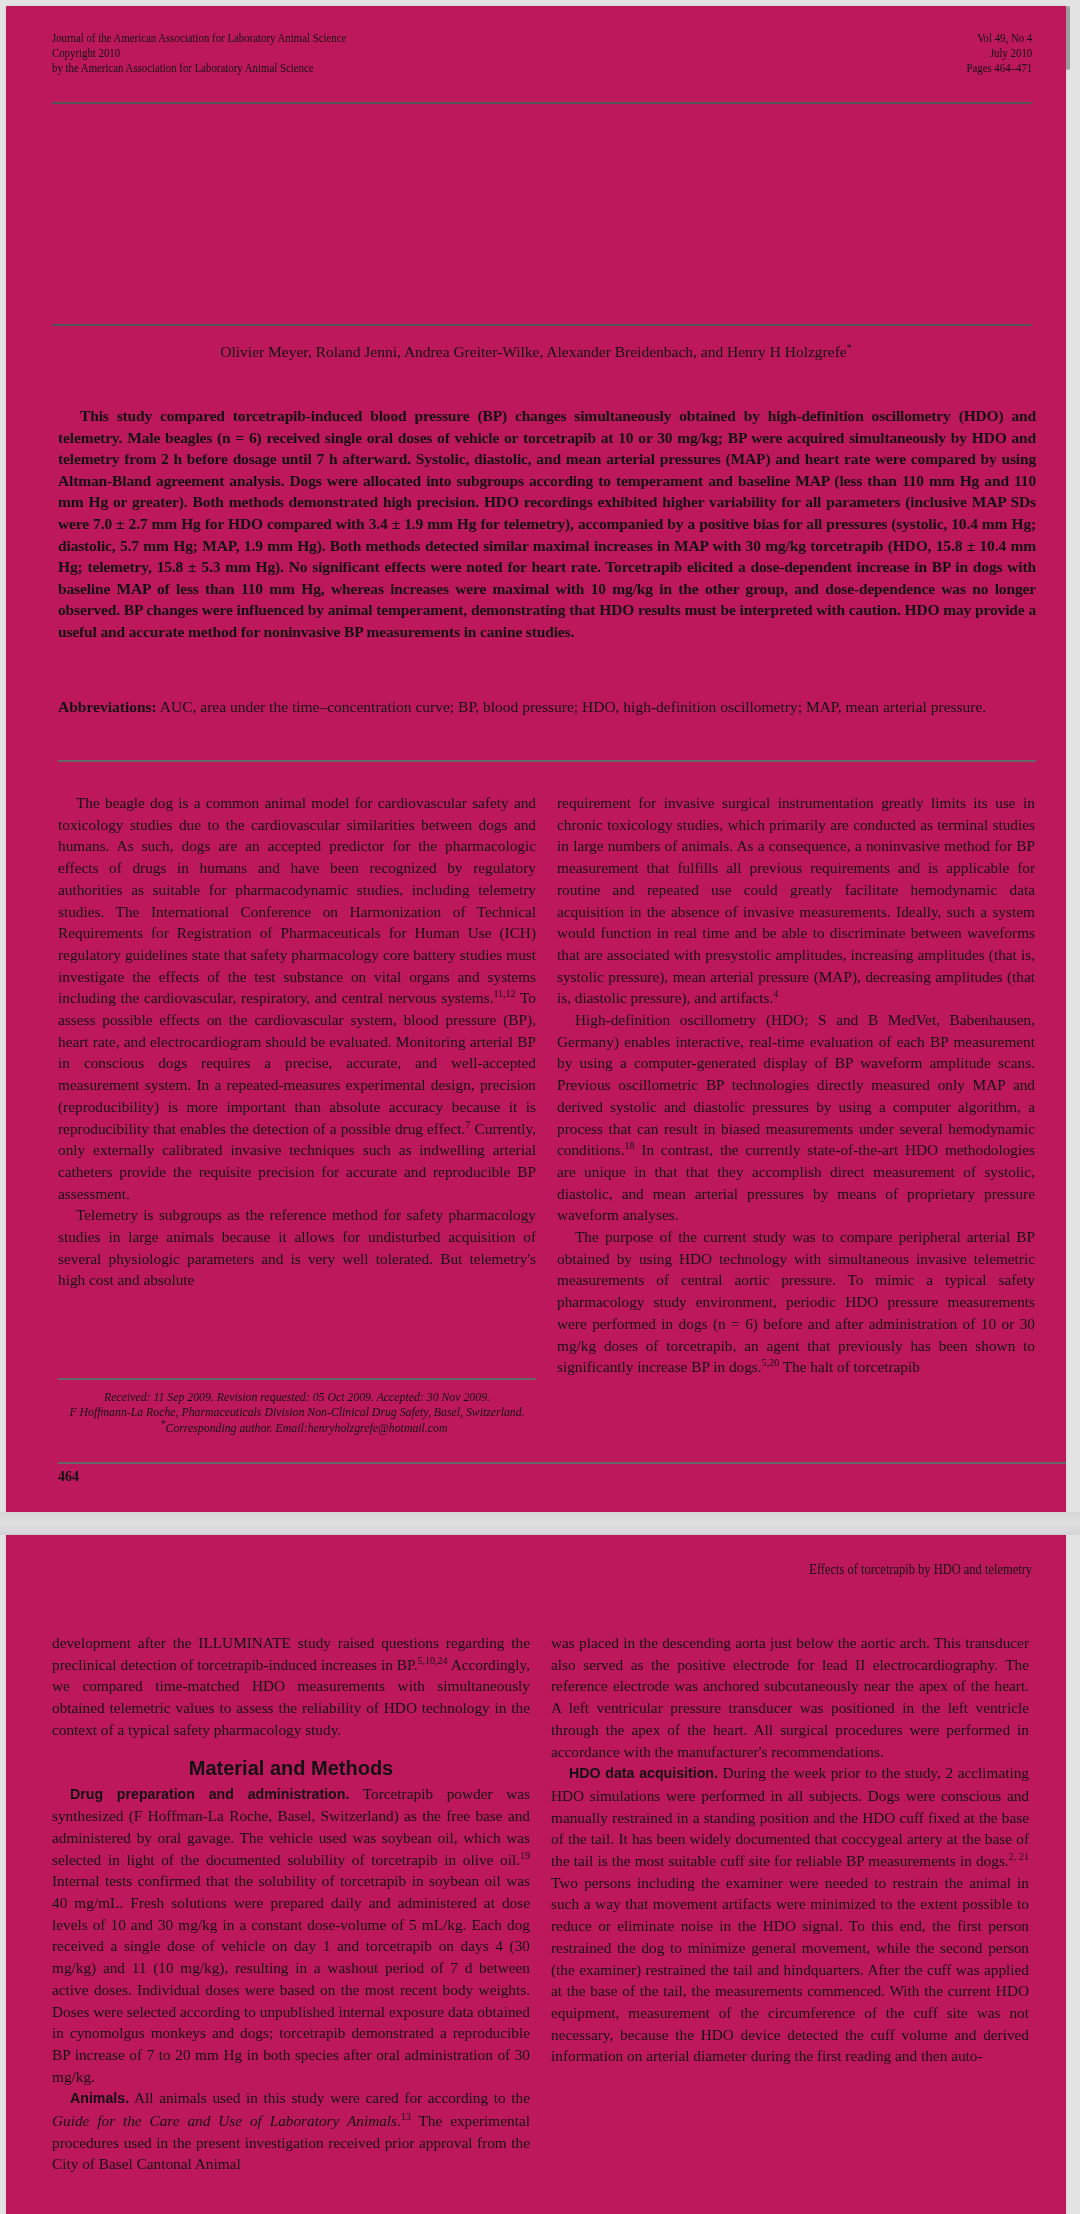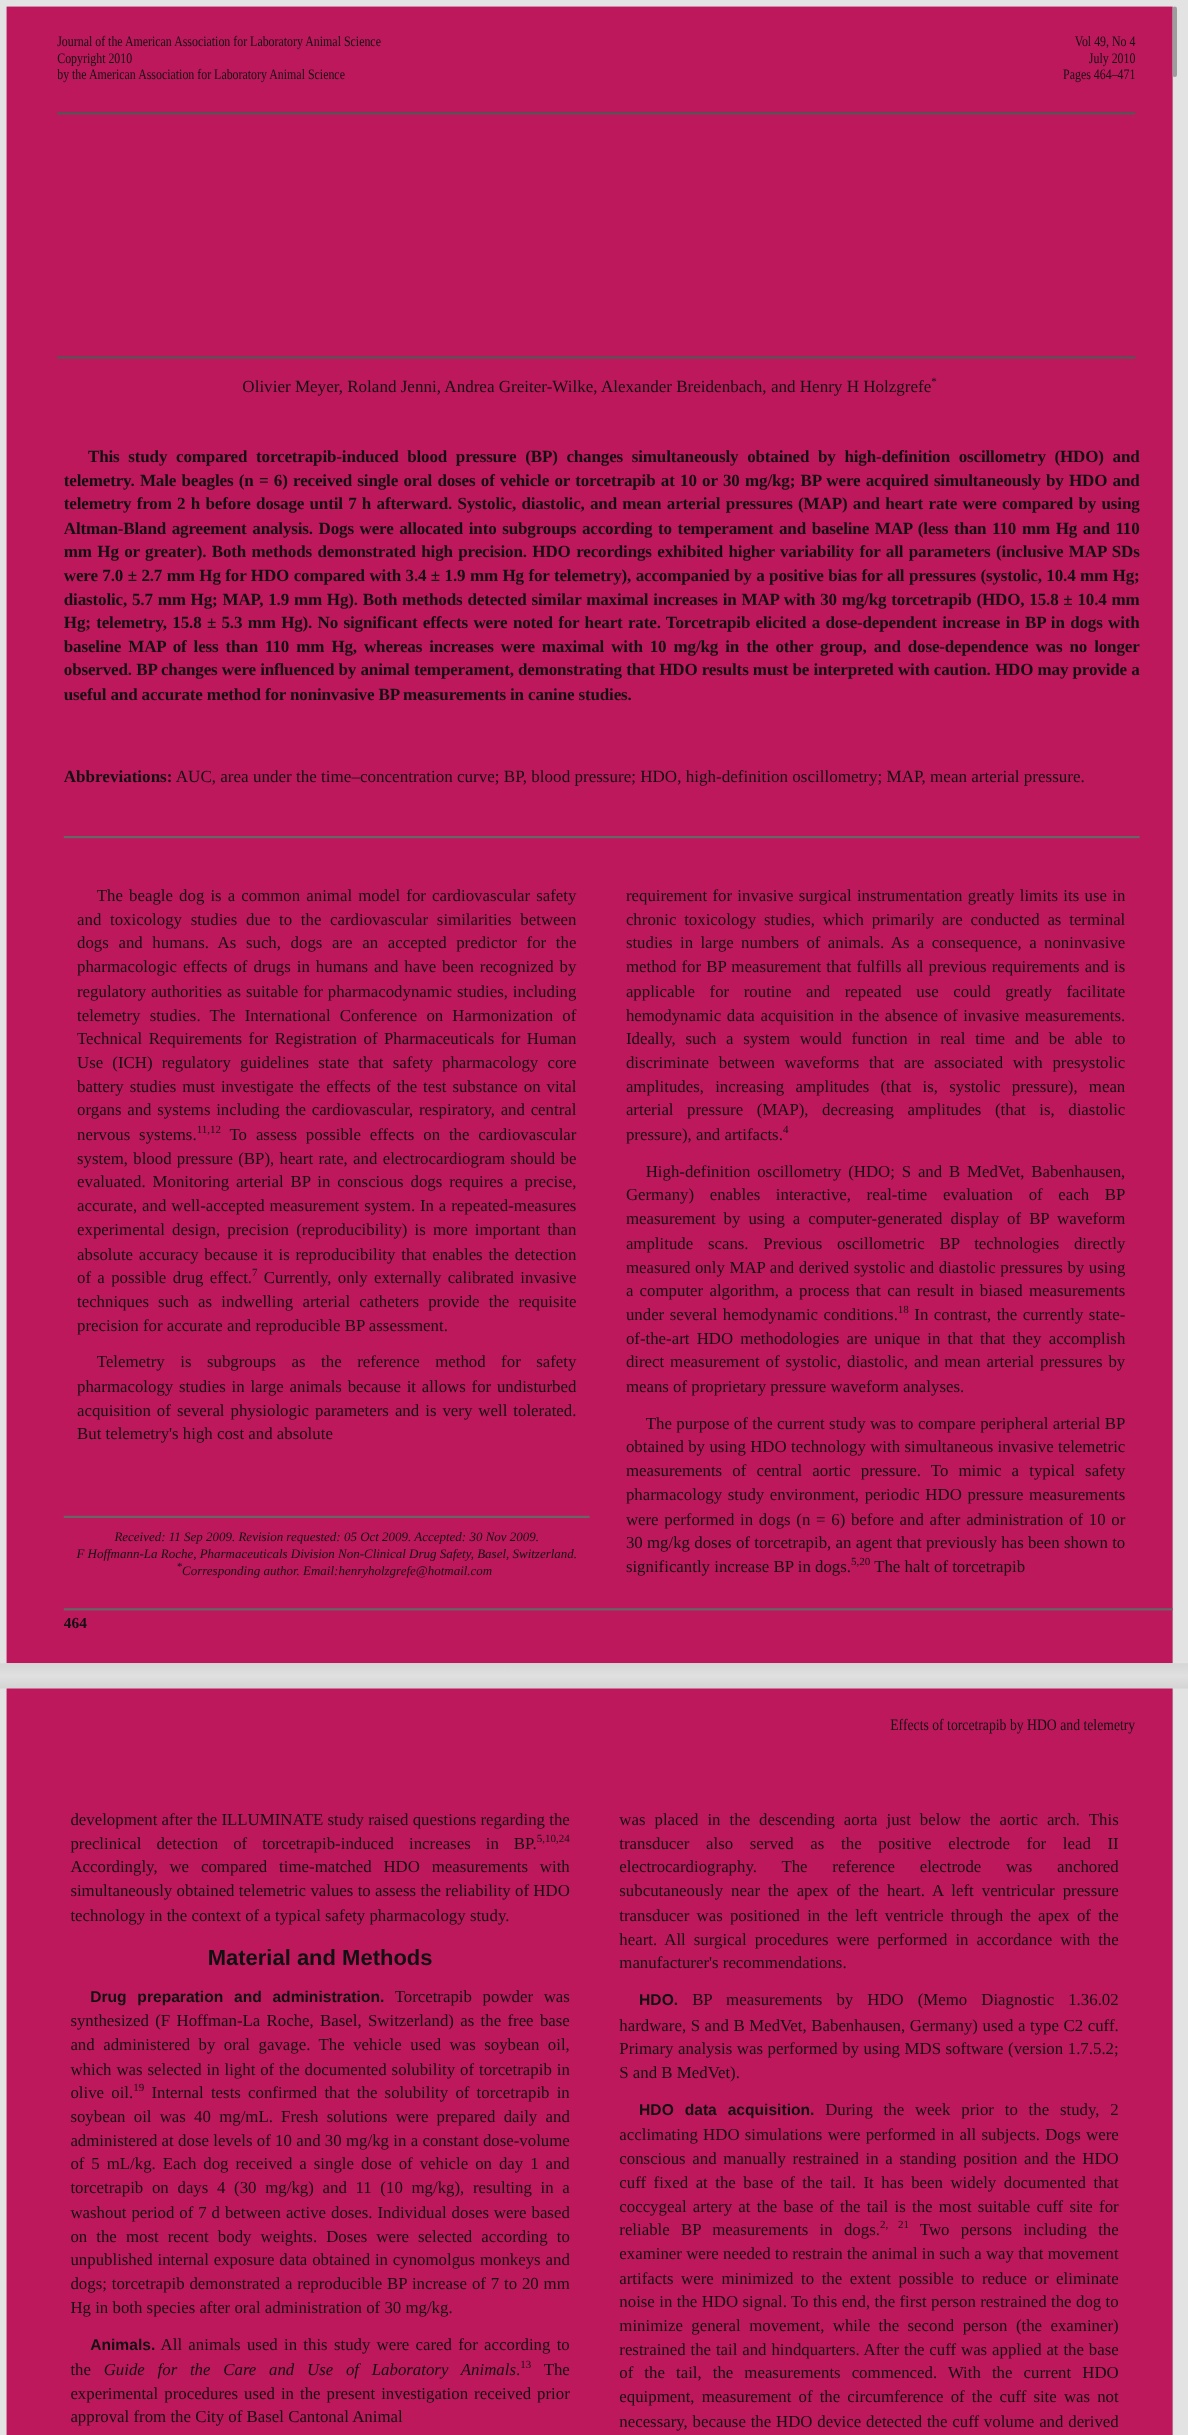--- a/index.html
+++ b/index.html
@@ -40,21 +40,21 @@
     position: absolute; left: 52px; width: 978px; top: 399px;
     font-size: 15.5px; line-height: 21.6px; font-weight: bold; text-align: justify;
     text-indent: 22px; letter-spacing: -0.15px;
   }
   .abbrev {
     position: absolute; left: 52px; width: 978px; top: 690px;
     font-size: 15.5px; line-height: 21.5px; text-align: justify;
   }
   .abbrev b { font-weight: bold; }
   .col { position: absolute; font-size: 15.3px; line-height: 21.7px; text-align: justify; }
-  .col p { margin: 12px; text-indent: 18px; }
+  .col p { margin: 0; text-indent: 18px; }
   .col p.noindent { text-indent: 0; }
   sup { font-size: 10px; line-height: 0; }
   .footnote { position: absolute; left: 52px; width: 478px; top: 1384px; font-size: 11.8px; line-height: 15.4px; font-style: italic; }
   .footnote p { margin: 0; text-align: center; }
   .pagenum { position: absolute; left: 52px; top: 1463px; font-weight: bold; font-size: 14px; }
   .running-head { position: absolute; right: 34px; top: 1560px; font-size: 14.5px; transform: scaleX(0.86); transform-origin: right top; white-space: nowrap; }
   .section-head {
     text-align: center; font-weight: bold; font-size: 20px; line-height: 26px;
     font-family: "Liberation Sans", "DejaVu Sans", sans-serif; margin: 14px 0 2px 0; text-indent: 0;
   }
@@ -123,19 +123,18 @@
 
     <div class="col" style="left:46px; width:478px; top:97px;">
       <p class="noindent"><span>development after the ILLUMINATE study raised questions regarding the preclinical detection of torcetrapib-induced increases in BP.</span><sup>5,10,24</sup><span> Accordingly, we compared time-matched HDO measurements with simultaneously obtained telemetric values to assess the reliability of HDO technology in the context of a typical safety pharmacology study.</span></p>
       <div class="section-head">Material and Methods</div>
       <p><span class="runin">Drug preparation and administration.</span><span> Torcetrapib powder was synthesized (F Hoffman-La Roche, Basel, Switzerland) as the free base and administered by oral gavage. The vehicle used was soybean oil, which was selected in light of the documented solubility of torcetrapib in olive oil.</span><sup>19</sup><span> Internal tests confirmed that the solubility of torcetrapib in soybean oil was 40 mg/mL. Fresh solutions were prepared daily and administered at dose levels of 10 and 30 mg/kg in a constant dose-volume of 5 mL/kg. Each dog received a single dose of vehicle on day 1 and torcetrapib on days 4 (30 mg/kg) and 11 (10 mg/kg), resulting in a washout period of 7 d between active doses. Individual doses were based on the most recent body weights. Doses were selected according to unpublished internal exposure data obtained in cynomolgus monkeys and dogs; torcetrapib demonstrated a reproducible BP increase of 7 to 20 mm Hg in both species after oral administration of 30 mg/kg.</span></p>
       <p><span class="runin">Animals.</span><span> All animals used in this study were cared for according to the </span><i>Guide for the Care and Use of Laboratory Animals</i>.<sup>13</sup><span> The experimental procedures used in the present investigation received prior approval from the City of Basel Cantonal Animal</span></p>
     </div>
 
     <div class="col" style="left:545px; width:478px; top:97px;">
       <p class="noindent"><span>was placed in the descending aorta just below the aortic arch. This transducer also served as the positive electrode for lead II electrocardiography. The reference electrode was anchored subcutaneously near the apex of the heart. A left ventricular pressure transducer was positioned in the left ventricle through the apex of the heart. All surgical procedures were performed in accordance with the manufacturer's recommendations.</span></p>
-      <p><span class="runin">HDO.</span><span> BP measurements by HDO (Memo Diagnostic 1.36.02 hardware, S and B MedVet, Babenhausen, Germany) used a type C2 cuff. Primary analysis was performed by using MDS software (version 1.7.5.2; S and B MedVet).</span></p>
       <p><span class="runin">HDO data acquisition.</span><span> During the week prior to the study, 2 acclimating HDO simulations were performed in all subjects. Dogs were conscious and manually restrained in a standing position and the HDO cuff fixed at the base of the tail. It has been widely documented that coccygeal artery at the base of the tail is the most suitable cuff site for reliable BP measurements in dogs.</span><sup>2, 21</sup><span> Two persons including the examiner were needed to restrain the animal in such a way that movement artifacts were minimized to the extent possible to reduce or eliminate noise in the HDO signal. To this end, the first person restrained the dog to minimize general movement, while the second person (the examiner) restrained the tail and hindquarters. After the cuff was applied at the base of the tail, the measurements commenced. With the current HDO equipment, measurement of the circumference of the cuff site was not necessary, because the HDO device detected the cuff volume and derived information on arterial diameter during the first reading and then auto-</span></p>
     </div>
   </div>
 
   <div class="scrollbar"></div>
 </div>
 
 </body></html>

